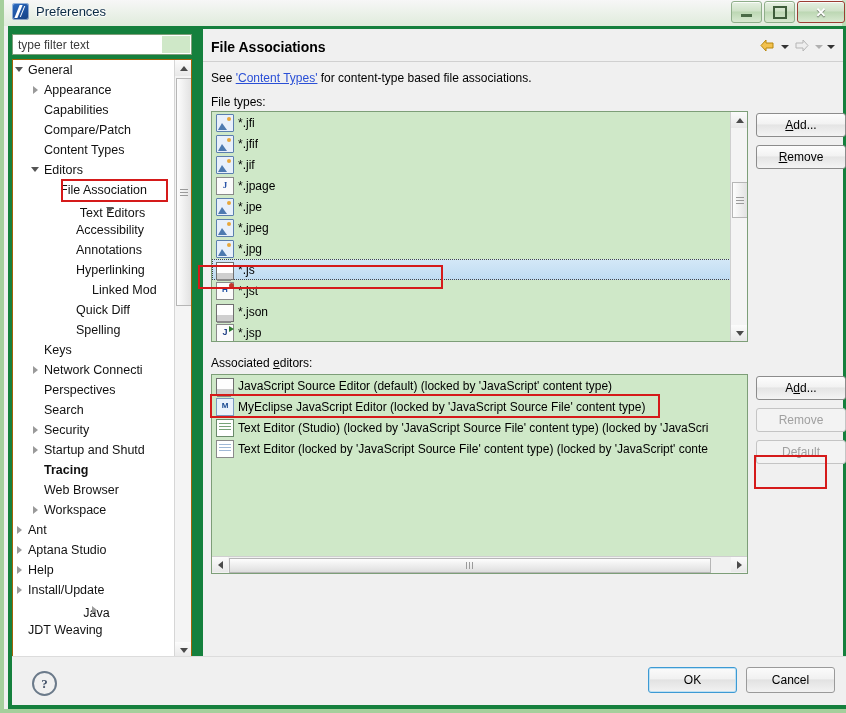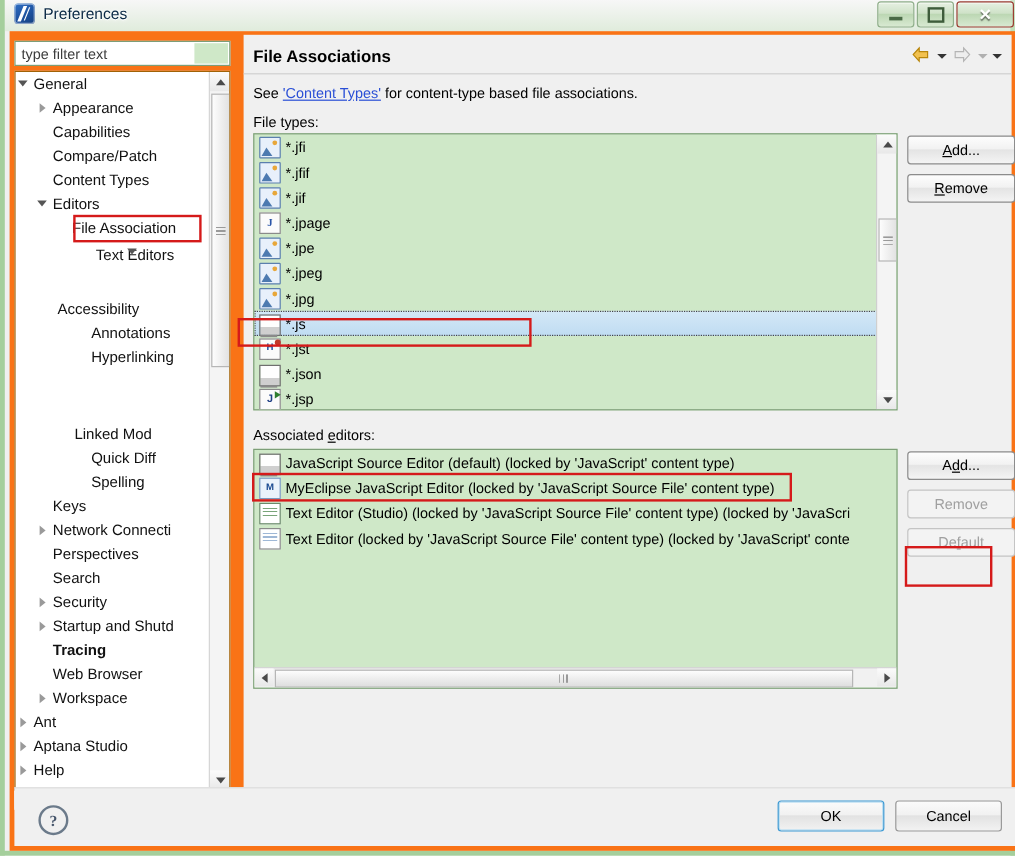--- a/index.html
+++ b/index.html
@@ -82,21 +82,21 @@
   .glyph-close {
     color:#fff; font-size:13px; font-weight:bold; line-height:1;
     text-shadow: 0 1px 1px rgba(0,0,0,.5);
     font-family:"Liberation Sans", sans-serif;
   }
 
   
   .content {
     position:absolute; left:4px; top:26px;
     width:838px; height:683px;
-    background:#f97316;
+    background:#15803d;
   }
 
   
   .left-pane {
     position:absolute; left:4px; top:5px; width:186px; height:654px;
   }
   .filter-box {
     position:absolute; left:0px; top:3px; width:180px; height:21px;
     border:1px solid #7d9e78;
     background:#fff;
@@ -456,33 +456,33 @@
               <span class="tree-label">Editors</span>
             </div>
             <div class="tree-item" style="padding-left: 34px;">
               <span class="tw "></span>
               <span class="tree-label">File Association</span>
             </div>
             <div class="tree-item" style="padding-left: 34px; flex-direction: column;">
               <span class="tw expanded"></span>
               <span class="tree-label">Text Editors</span>
             </div>
-            <div class="tree-item" style="padding-left: 22px; margin-top: 28px;">
+            <div class="tree-item" style="padding-left: 50px;">
               <span class="tw "></span>
               <span class="tree-label">Accessibility</span>
             </div>
             <div class="tree-item" style="padding-left: 50px;">
               <span class="tw "></span>
               <span class="tree-label">Annotations</span>
             </div>
             <div class="tree-item" style="padding-left: 50px;">
               <span class="tw "></span>
               <span class="tree-label">Hyperlinking</span>
             </div>
-            <div class="tree-item" style="padding-left: 36px; margin-top: 44px;">
+            <div class="tree-item" style="padding-left: 66px;">
               <span class="tw "></span>
               <span class="tree-label">Linked Mod</span>
             </div>
             <div class="tree-item" style="padding-left: 50px;">
               <span class="tw "></span>
               <span class="tree-label">Quick Diff</span>
             </div>
             <div class="tree-item" style="padding-left: 50px;">
               <span class="tw "></span>
               <span class="tree-label">Spelling</span>

